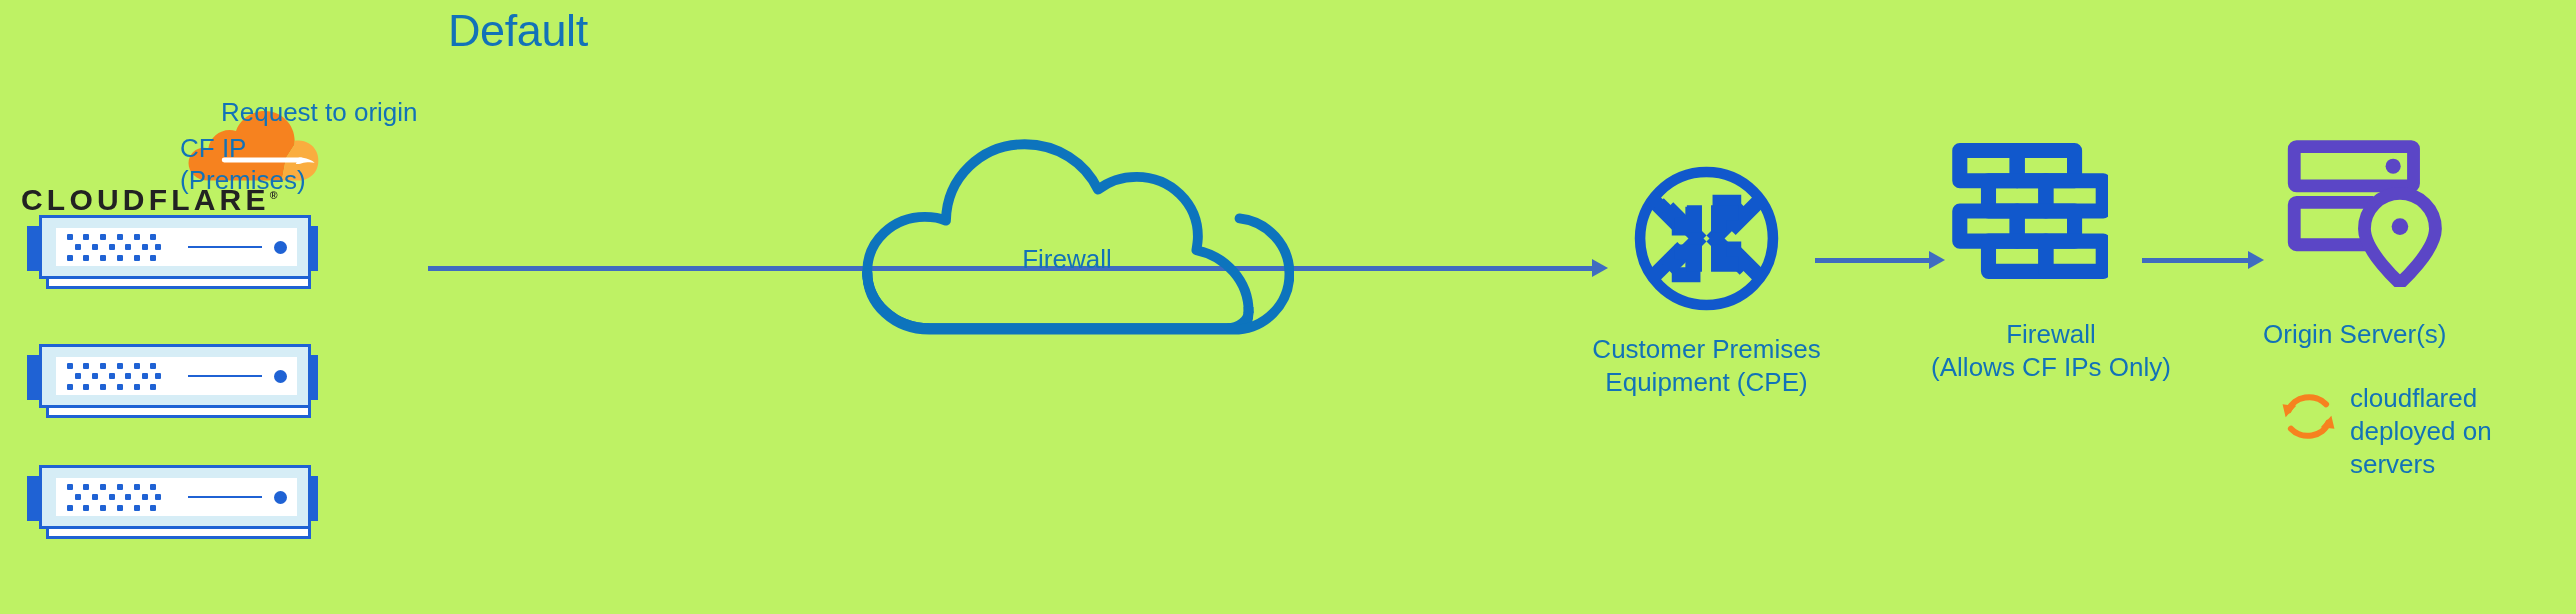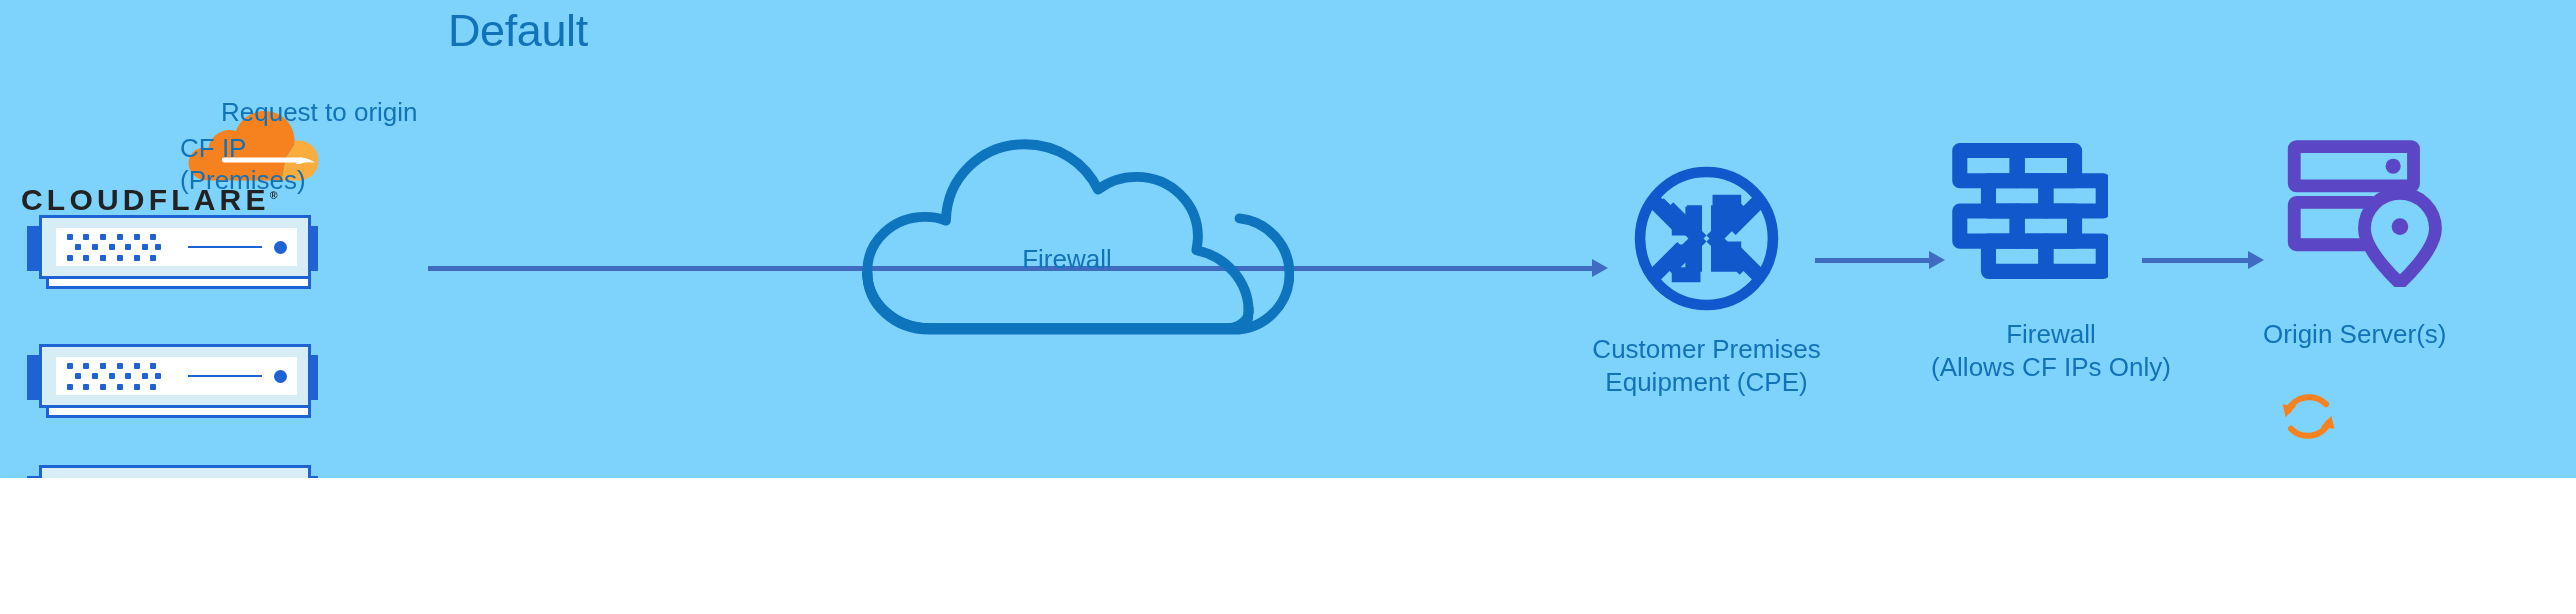--- a/index.html
+++ b/index.html
@@ -4,22 +4,22 @@
 <title>Default network path diagram</title>
 <style>
   html,body{margin:0;padding:0;background:#ffffff;}
   body{
     font-family:"Liberation Sans","DejaVu Sans",sans-serif;
     -webkit-font-smoothing:antialiased;
   }
   #stage{
     position:relative;
     width:2576px;
-    height:478px;
-    background:#7dd3fc;
+    height:614px;
+    background:#bef264;
     overflow:hidden;
   }
   .abs{position:absolute;}
 
   
   #diagram-title{
     left:448px; top:-1.5px;
     font-size:45px;
     line-height:64px;
     color:#1272b8;
@@ -361,15 +361,18 @@
   </svg>
 
   <div class="abs node-caption" id="firewall-caption">Firewall
 (Allows CF IPs Only)</div>
 
   <div class="abs node-caption" id="cpe-caption">Customer Premises
 Equipment (CPE)</div>
 
   <div class="abs node-caption" id="origin-caption">Origin Server(s)</div>
 
+  <div class="abs" id="cloudflared-caption">cloudflared
+deployed on
+servers</div>
 
 </div>
 
 
 </body></html>

